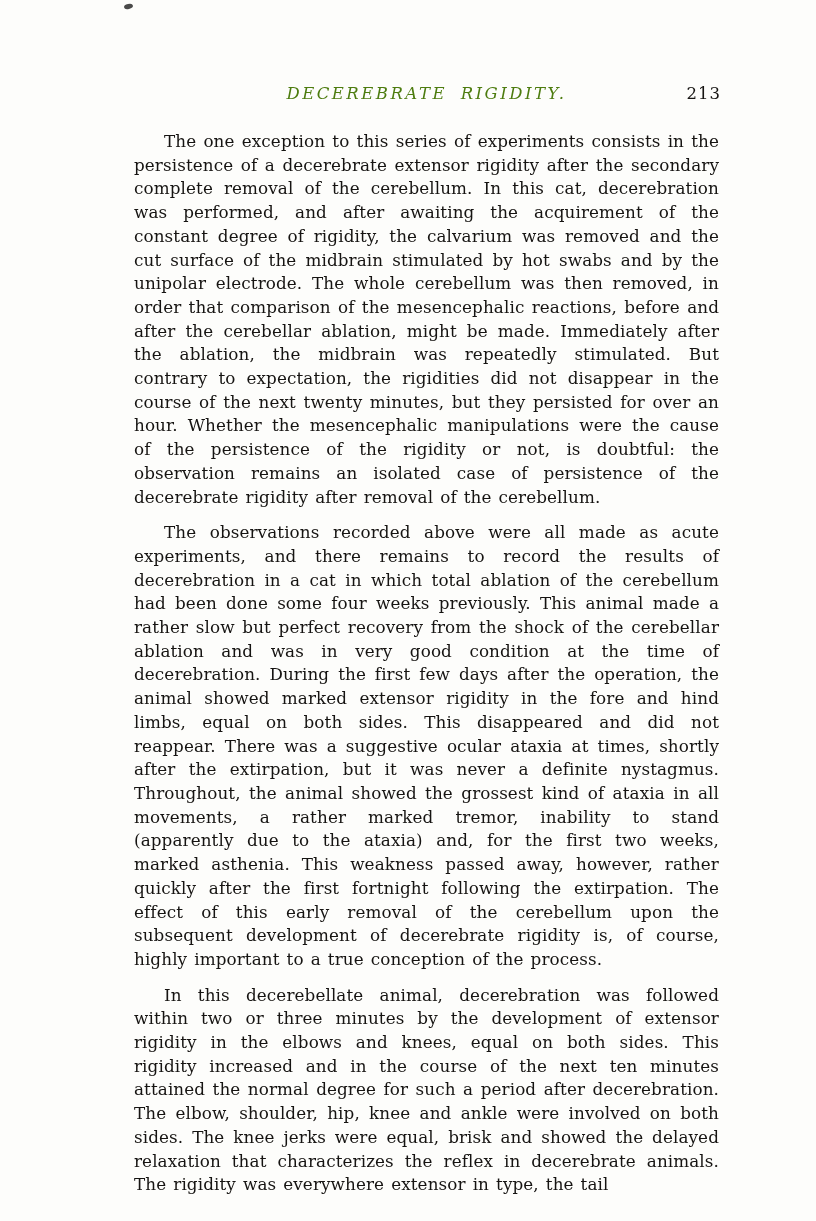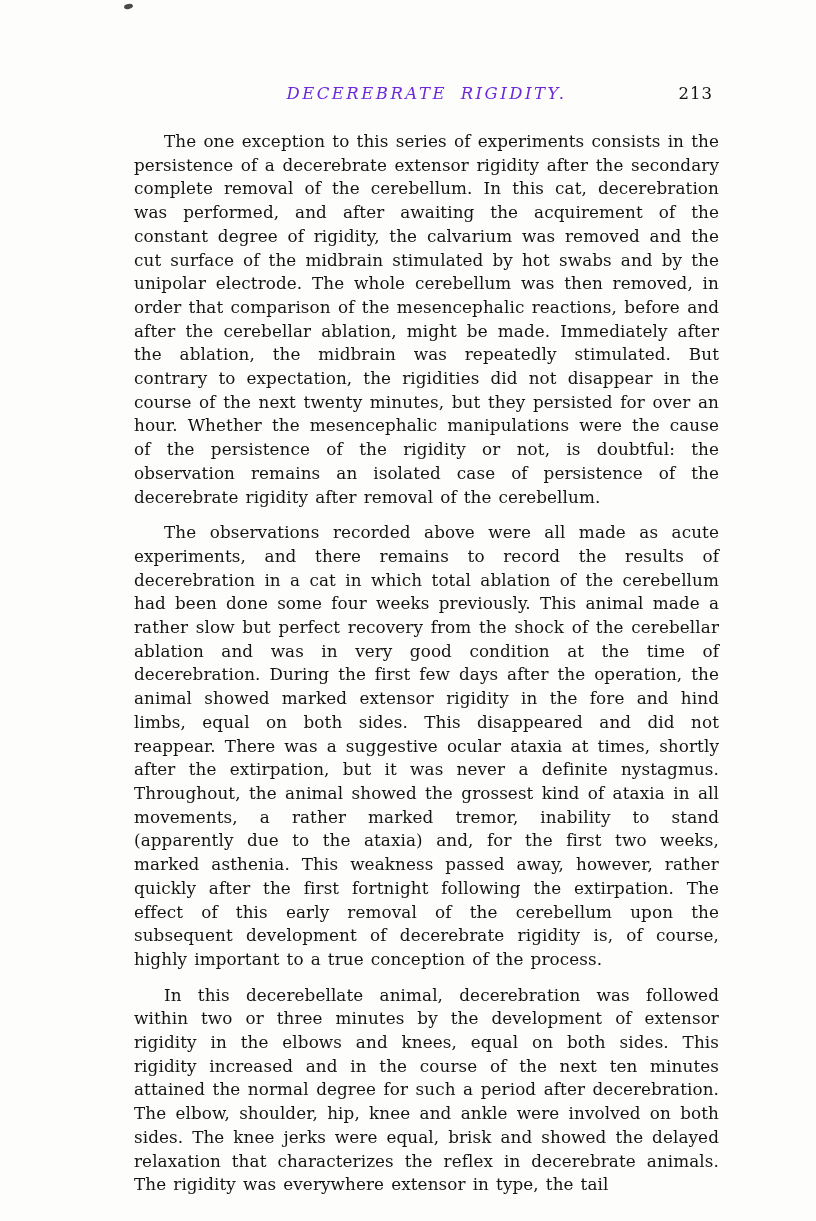--- a/index.html
+++ b/index.html
@@ -34,25 +34,25 @@
     height: 24px;
     margin-bottom: 22px;
   }
   .running-head {
     text-align: center;
     font-style: italic;
     font-weight: 500;
     font-size: 16.5px;
     letter-spacing: 2.5px;
     word-spacing: 6px;
-    color: #6d28d9;
+    color: #4d7c0f;
   }
   .page-number {
     position: absolute;
-    right: 18px;
+    right: 10px;
     top: 0;
     font-size: 16.5px;
     letter-spacing: 1px;
     font-style: normal;
   }
   .body-text p {
     margin: 12px;
     font-size: 16.8px;
     line-height: 23.7px;
     text-align: justify;

